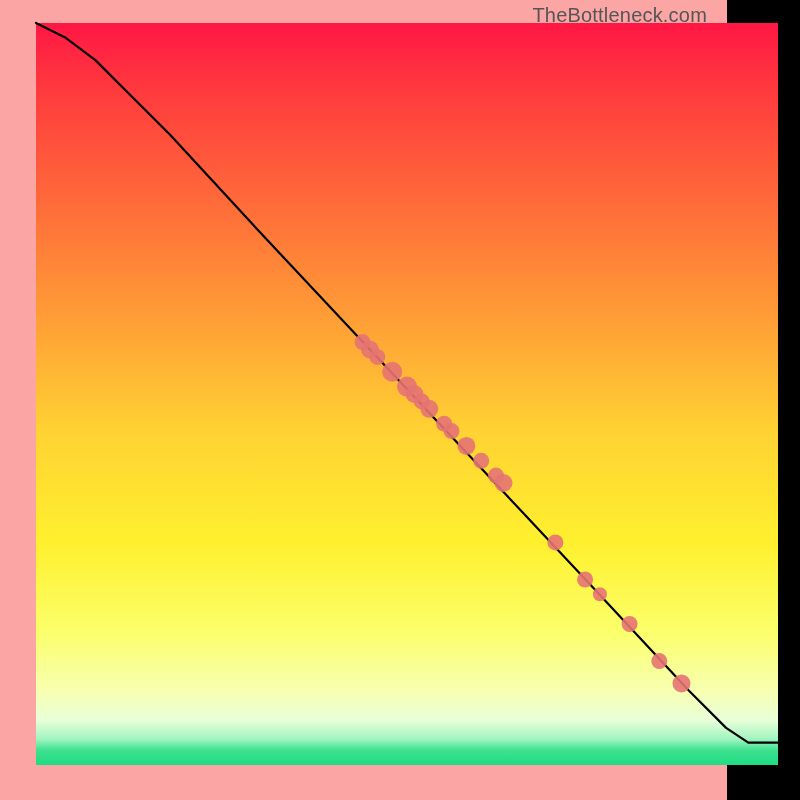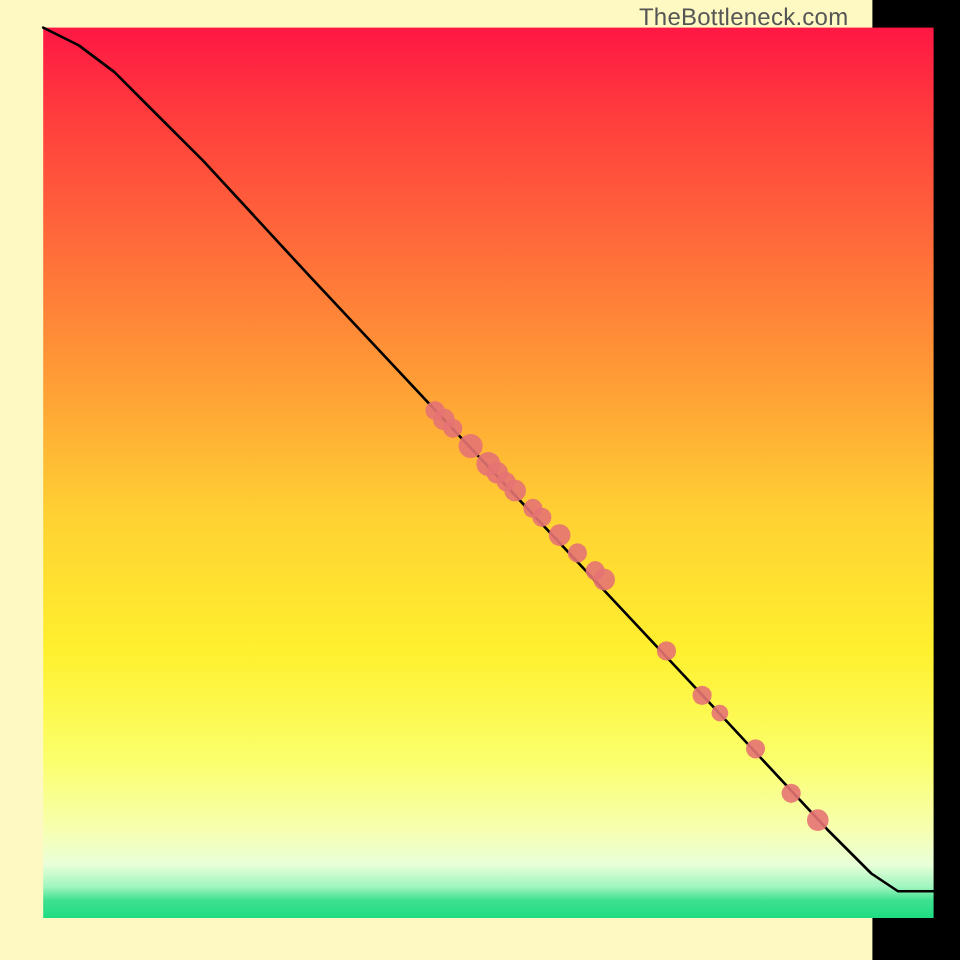--- a/index.html
+++ b/index.html
@@ -8,21 +8,21 @@
     width: 800px;
     height: 800px;
     overflow: hidden;
     background: #000;
     font-family: Arial, Helvetica, sans-serif;
   }
   .container {
     position: relative;
     width: 727px;
     height: 800px;
-    background: #fef9c3;
+    background: #fca5a5;
     text-decoration: underline;
   }
   .plot-area {
     position: absolute;
     left: 36px;
     top: 23px;
     width: 742px;
     height: 742px;
     background: linear-gradient(to bottom,
       #ff1744 0%,

